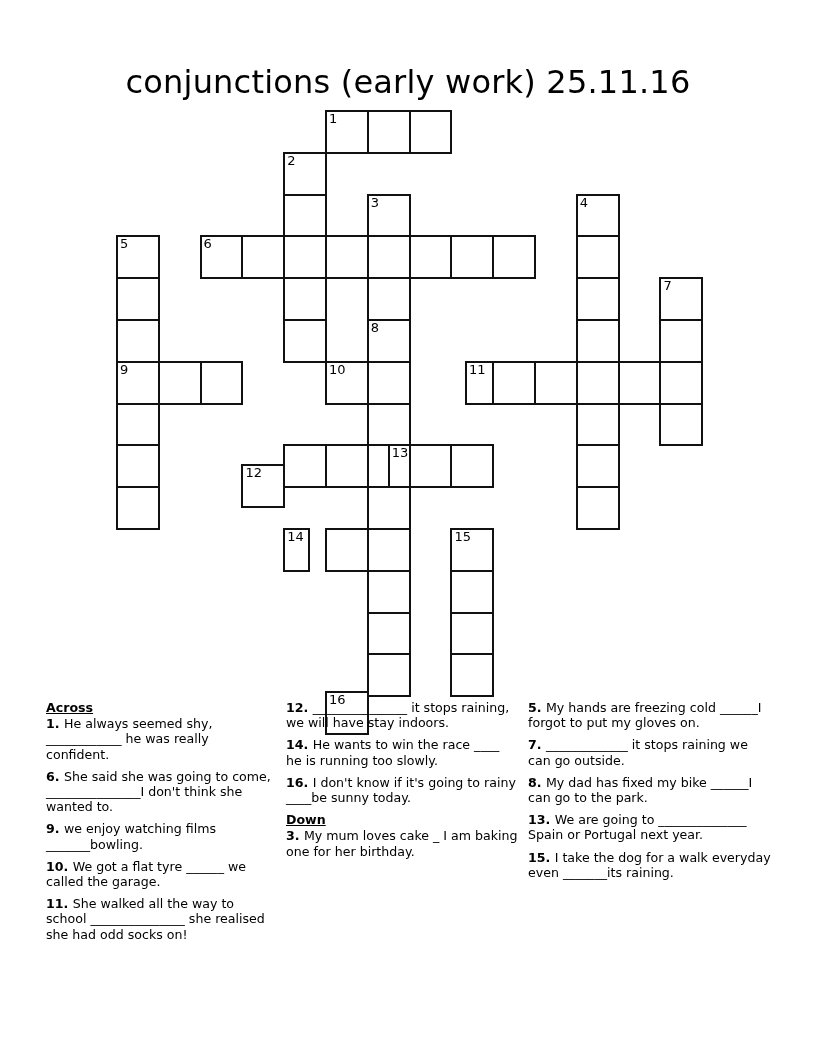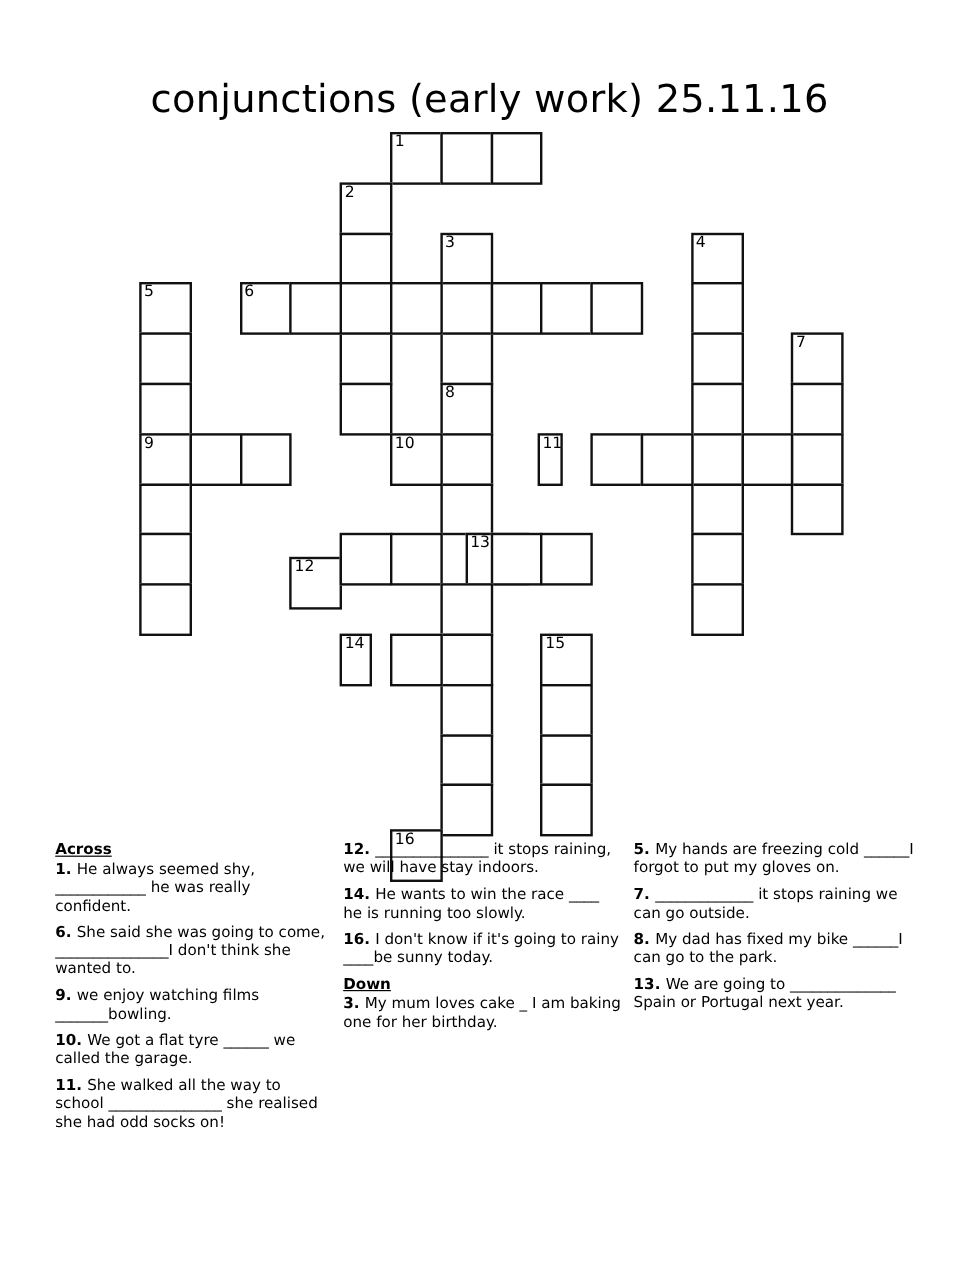--- a/index.html
+++ b/index.html
@@ -165,21 +165,21 @@
       <div class="cell" style="left: 366.8px; top: 319px; width: 43.8px; height: 43.8px;">
         <span class="cell-number">8</span>
       </div>
       <div class="cell" style="left: 366.8px; top: 360.8px; width: 43.8px; height: 43.8px;"></div>
       <div class="cell" style="left: 366.8px; top: 402.6px; width: 43.8px; height: 43.8px;"></div>
       <div class="cell" style="left: 157.8px; top: 360.8px; width: 43.8px; height: 43.8px;"></div>
       <div class="cell" style="left: 199.6px; top: 360.8px; width: 43.8px; height: 43.8px;"></div>
       <div class="cell" style="left: 325px; top: 360.8px; width: 43.8px; height: 43.8px;">
         <span class="cell-number">10</span>
       </div>
-      <div class="cell" style="left: 448px; top: 360.8px; width: 21px; height: 43.8px;">
+      <div class="cell" style="left: 465px; top: 360.8px; width: 45px; height: 43.8px;">
         <span class="cell-number">11</span>
       </div>
       <div class="cell" style="left: 492.2px; top: 360.8px; width: 43.8px; height: 43.8px;"></div>
       <div class="cell" style="left: 534px; top: 360.8px; width: 43.8px; height: 43.8px;"></div>
       <div class="cell" style="left: 617.6px; top: 360.8px; width: 43.8px; height: 43.8px;"></div>
       <div class="cell" style="left: 241.4px; top: 464px; width: 43.8px; height: 43.8px;">
         <span class="cell-number">12</span>
       </div>
       <div class="cell" style="left: 283.2px; top: 444.4px; width: 43.8px; height: 43.8px;"></div>
       <div class="cell" style="left: 325px; top: 444.4px; width: 43.8px; height: 43.8px;"></div>
@@ -232,17 +232,18 @@
           <div class="clue"><span class="clue-num">3. </span><span class="clue-text">My mum loves cake _ I am baking one for her birthday.</span></div>
         </div>
     </div>
 
     <div class="clue-col col-3">
       <div id="col3-down">
           <div class="clue"><span class="clue-num">5. </span><span class="clue-text">My hands are freezing cold ______I forgot to put my gloves on.</span></div>
           <div class="clue"><span class="clue-num">7. </span><span class="clue-text">_____________ it stops raining we can go outside.</span></div>
           <div class="clue"><span class="clue-num">8. </span><span class="clue-text">My dad has fixed my bike ______I can go to the park.</span></div>
           <div class="clue"><span class="clue-num">13. </span><span class="clue-text">We are going to ______________ Spain or Portugal next year.</span></div>
+          <div class="clue"><span class="clue-num">15. </span><span class="clue-text">I take the dog for a walk everyday even _______its raining.</span></div>
         </div>
     </div>
 
   </div>
 </div>
 
 </body></html>

